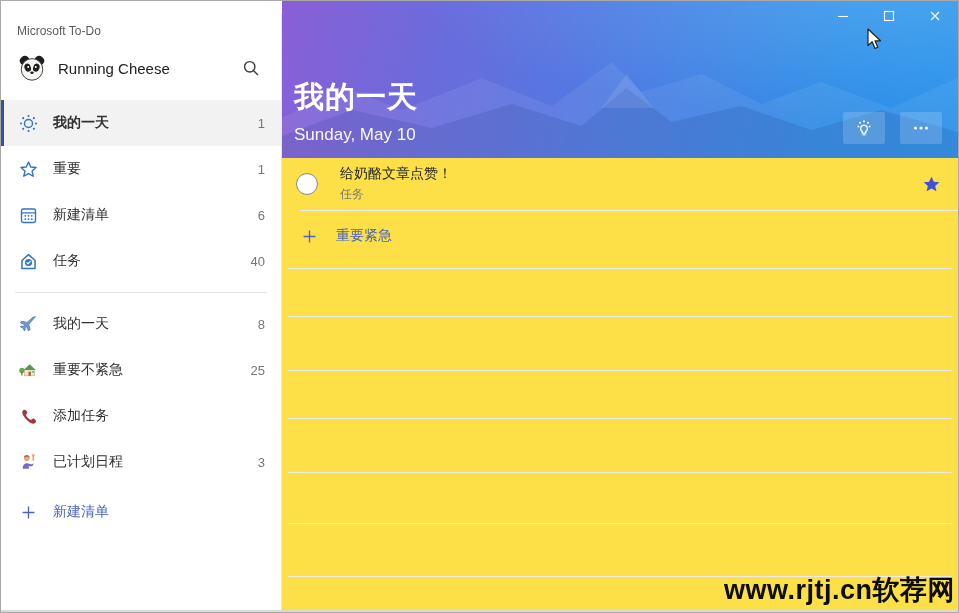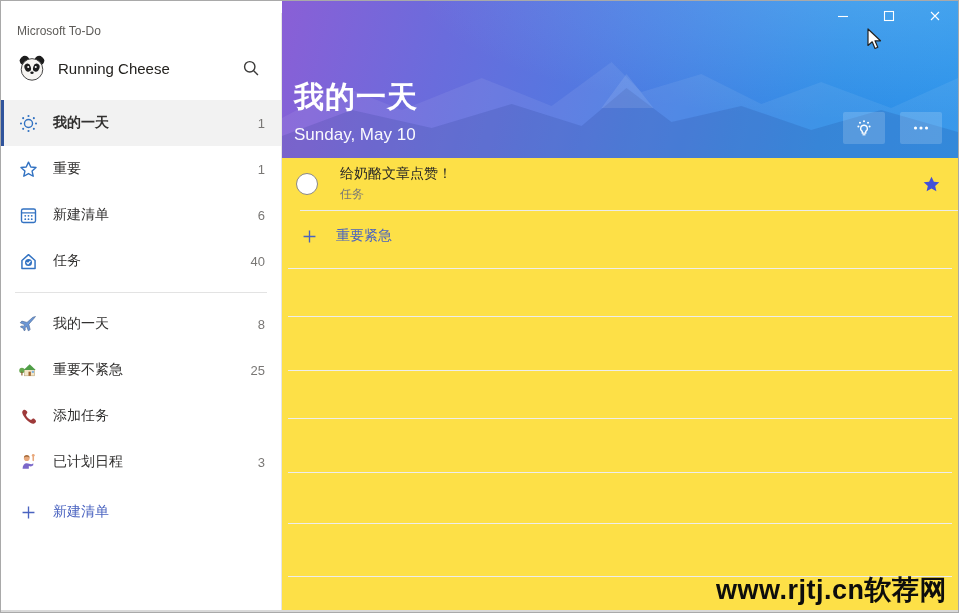--- a/index.html
+++ b/index.html
@@ -71,21 +71,21 @@
   .star-btn { width:30px; display:flex; justify-content:center; color:#4150d8; }
   .task-sep { height:1px; background:#ebebeb; margin-left:18px; }
 
   .add-task { display:flex; align-items:center; height:50px; padding:0 16px; color:#4a63c0; }
   .add-task .plus { width:22px; display:flex; justify-content:center; }
   .add-task-label { margin-left:16px; font-size:14px; }
 
   .empty-line { position:absolute; left:6px; right:6px; height:1px; background:#ededed; }
 
   .watermark {
-    position:absolute; right:11px; top:571px; z-index:6;
+    position:absolute; right:3px; top:571px; z-index:6;
     font-size:27px; font-weight:bold; color:#0d0d0d; letter-spacing:0.5px;
   }
 </style>
 </head>
 <body>
 
 <div class="window">
 
   <aside class="sidebar">
 

